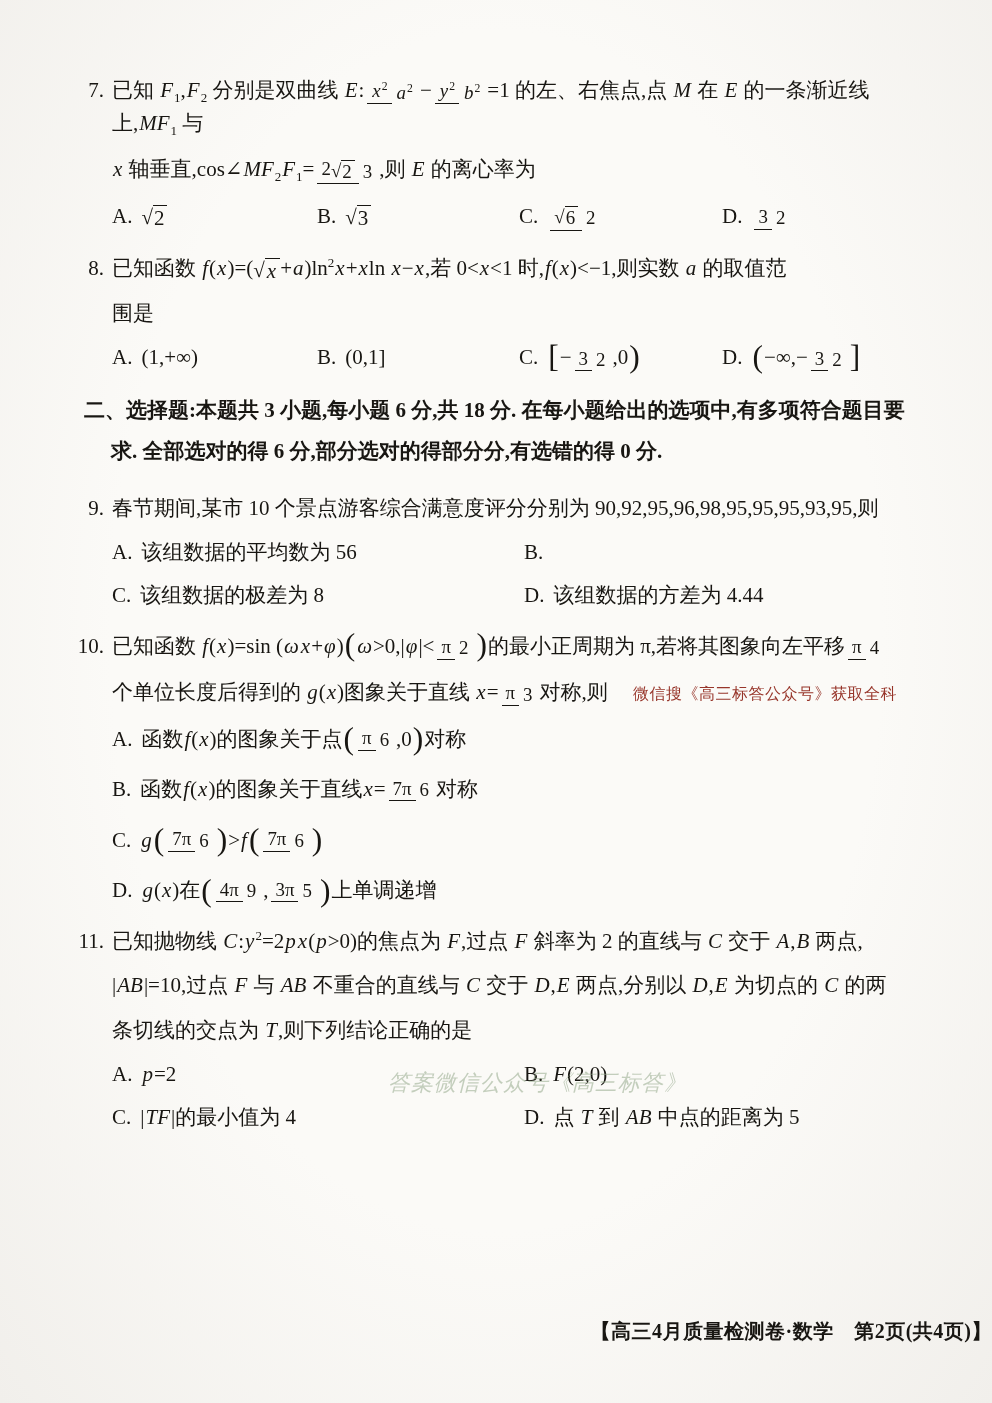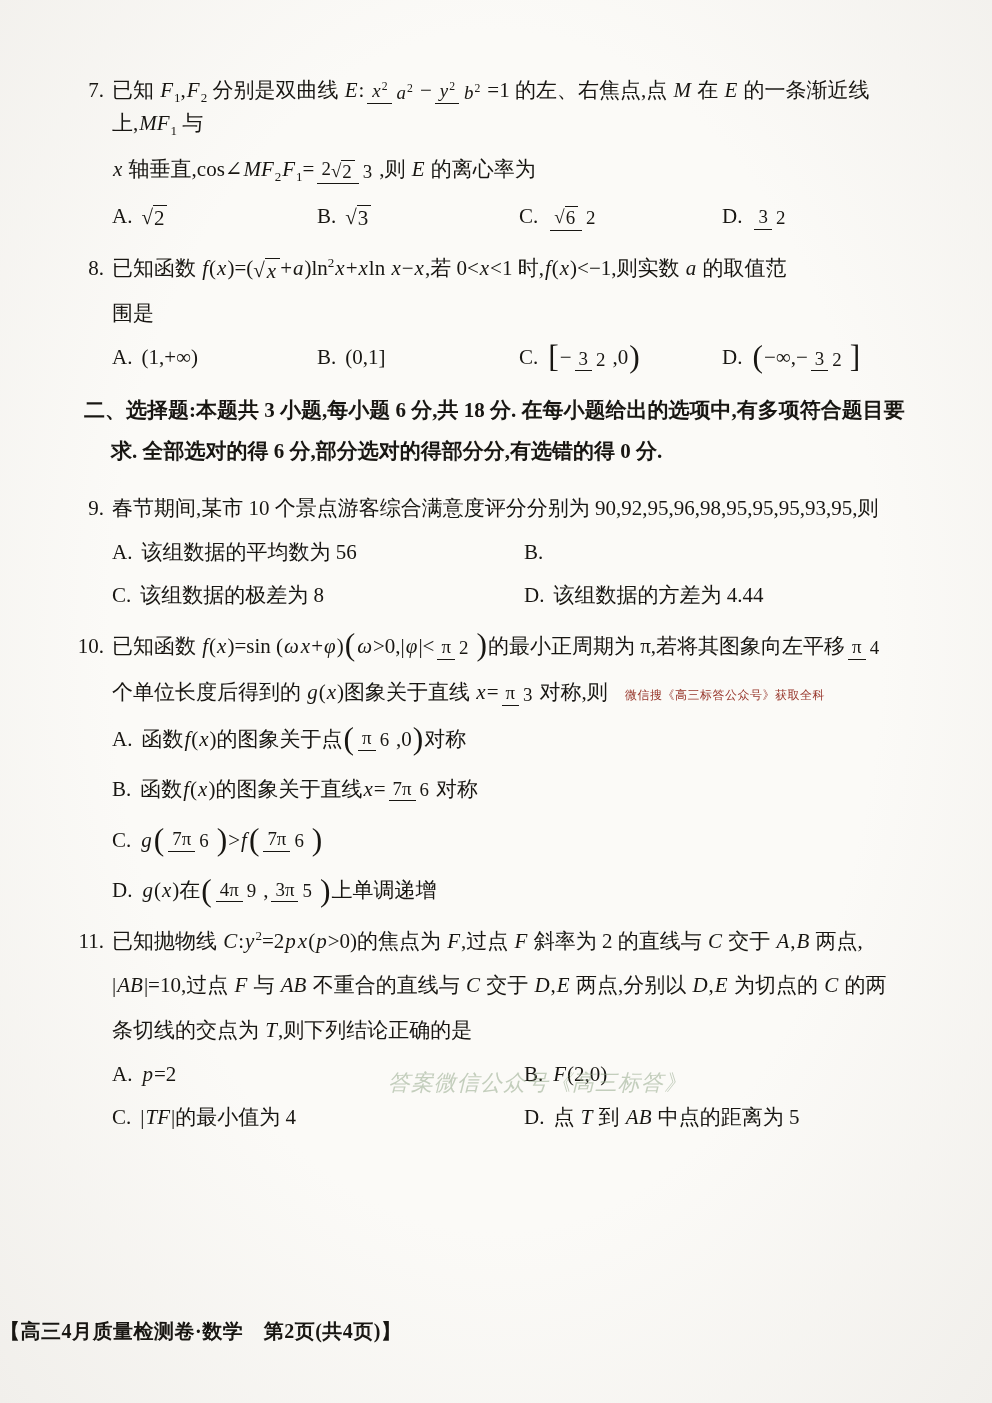--- a/index.html
+++ b/index.html
@@ -41,29 +41,29 @@
   .frac { display:inline-flex; align-items:center; vertical-align:middle;
           margin:0 3px; font-size:0.9em; line-height:1.15; }
   .frac .num { padding:0 4px 1px; border-bottom:1.4px solid currentColor; text-align:center; }
   .frac .den { padding:1px 4px 0; text-align:center; }
   .sqrt { display:inline-flex; align-items:flex-start; vertical-align:middle; line-height:1.15; }
   .sqrt .rad { line-height:1.15; }
   .sqrt .radbody { border-top:1.4px solid currentColor; padding:0 3px 0 1px; line-height:1.15; }
   .bp { font-size:1.5em; line-height:0; vertical-align:-0.09em; padding:0 1px; font-weight:400; }
 
   .wm-red {
-    color:#97352a; font-size:12px; margin-left:12px; letter-spacing:0.5px;
+    color:#97352a; font-size:16px; margin-left:20px; letter-spacing:0.5px;
   }
   .watermark-center {
     position:absolute; left:388px; top:1066px;
     color:rgba(150,170,140,0.55); font-size:22px; letter-spacing:1px; font-style:italic;
   }
   .footer {
     position:absolute; left:0; right:0; bottom:56px;
-    text-align:left; font-weight:700; font-size:20px; letter-spacing:0.5px;
+    text-align:right; font-weight:700; font-size:20px; letter-spacing:0.5px;
   }
 </style>
 </head>
 <body>
 
 <div class="page">
 
   <section class="q">
     <span class="qnum">7.</span>
     <div class="qline tall">已知 <span class="mi">F</span><sub>1</sub>,<span class="mi">F</span><sub>2</sub> 分别是双曲线 <span class="mi">E</span>:<span class="frac">

